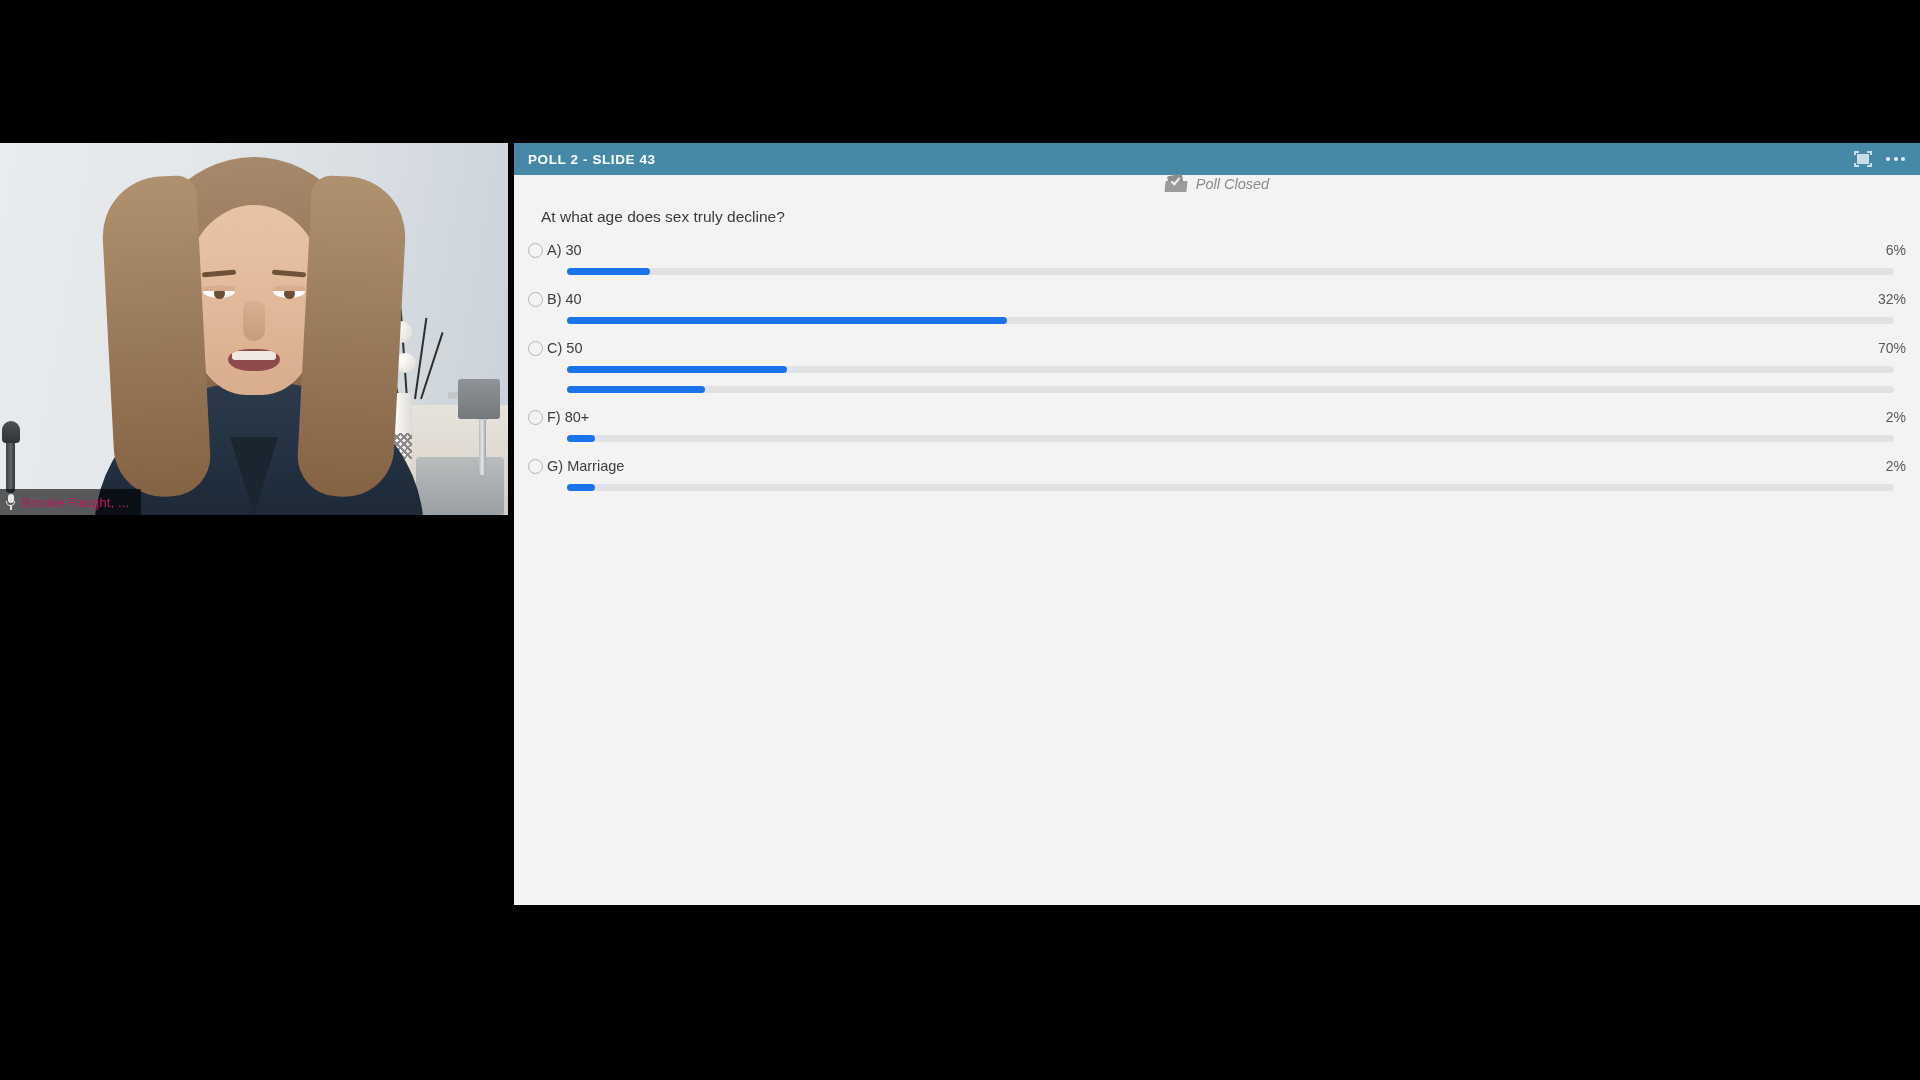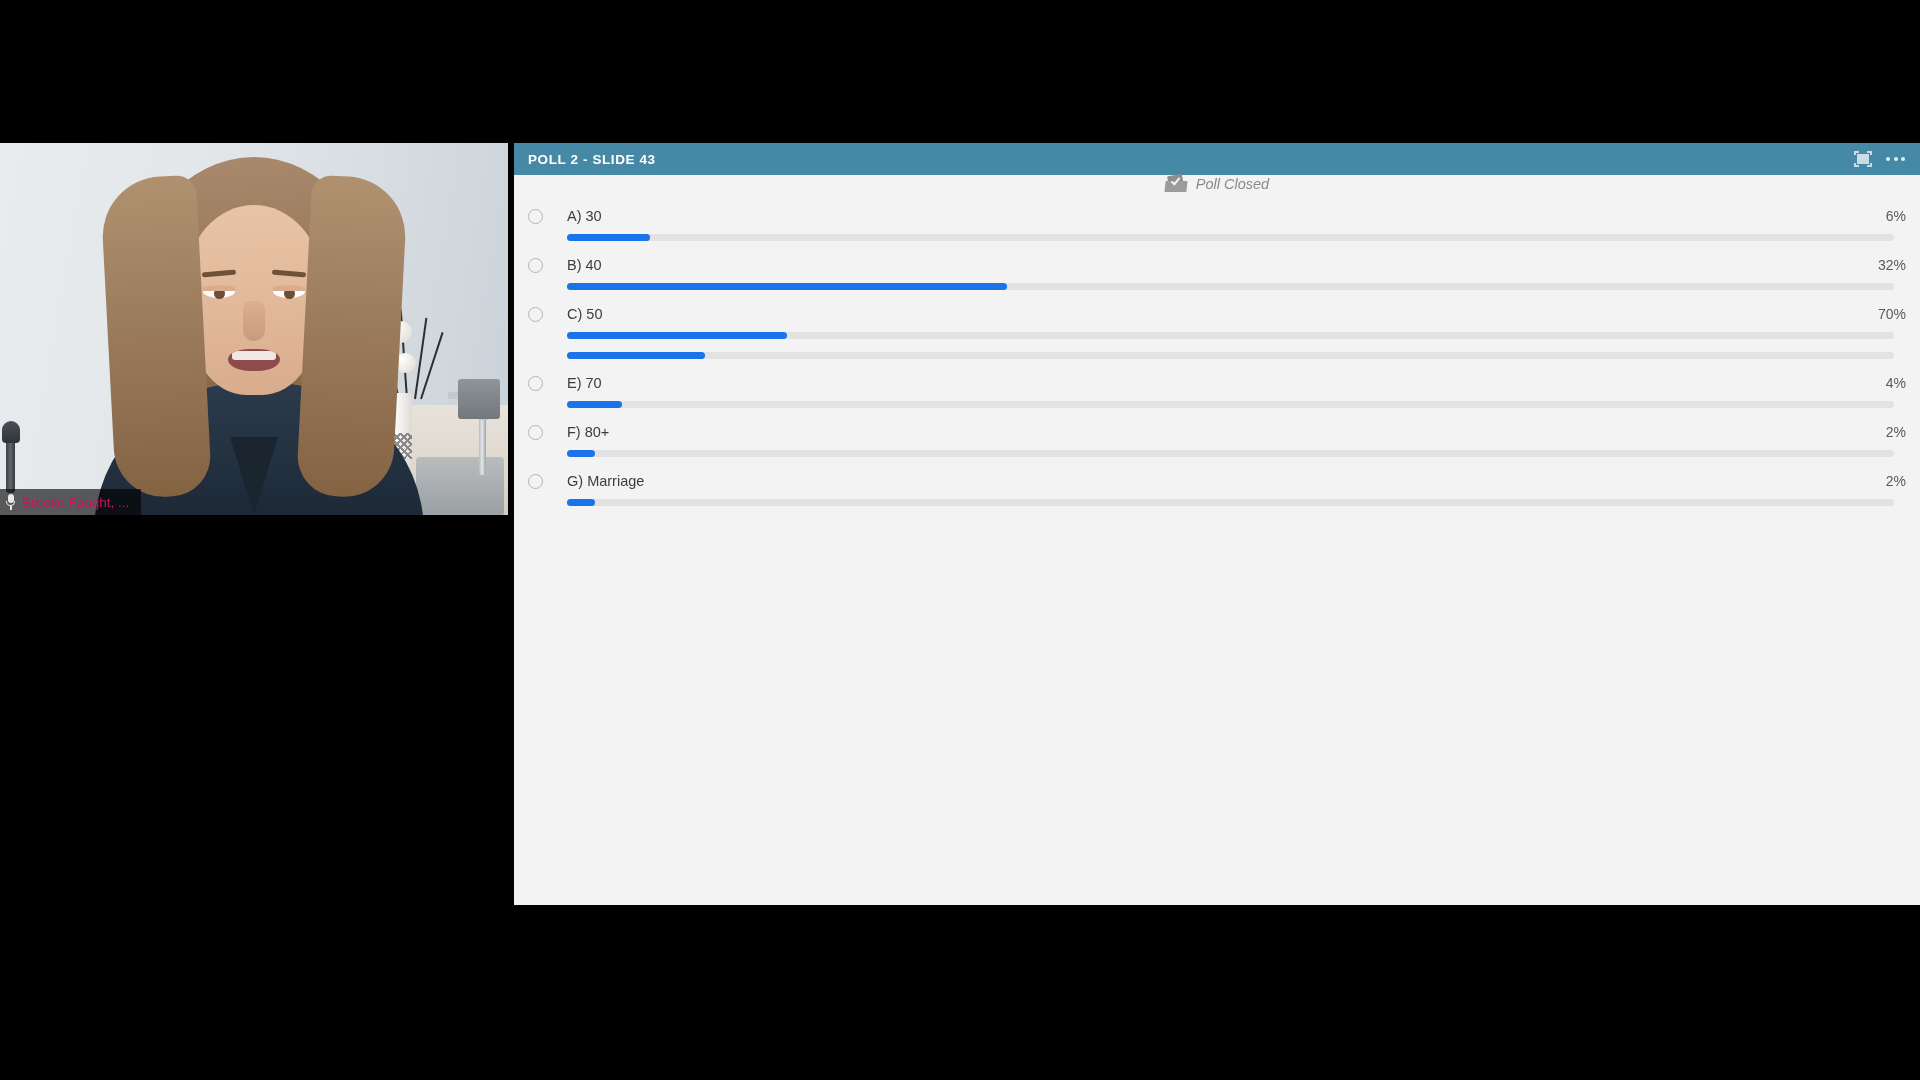--- a/index.html
+++ b/index.html
@@ -191,21 +191,21 @@
     margin-top: 16px; margin-left: 13px;
     color: #3b3b3b; font-size: 15.5px;
   }
 
   #options { margin-top: 8px; }
   .option { position: relative; margin-top: 13px; }
   .option-row {
     display: flex; align-items: center; justify-content: space-between;
     height: 22px;
   }
-  .option-left { display: flex; align-items: center; gap: 24px; }
+  .option-left { display: flex; align-items: center; gap: 4px; }
   .radio {
     width: 15px; height: 15px; border-radius: 50%;
     border: 1.4px solid #b4b4b4; background: #f3f3f3;
     flex: 0 0 auto; position: relative;
   }
   .radio.selected {
     background: #d2d2d2; border-color: #c6c6c6;
   }
   .radio.selected:after {
     content: ""; position: absolute; left: 4px; top: 4px;
@@ -307,20 +307,21 @@
 
       <div id="poll-status">
         <span class="ballot-icon">
           <span class="card"></span>
             <span class="env"></span>
             <span class="check"></span>
         </span>
         <span id="poll-status-label">Poll Closed</span>
       </div>
 
+      <div id="poll-question">At what age does sex truly decline?</div>
 
       <div id="options">
           <div class="option">
             <div class="option-row">
               <div class="option-left">
                 <span class="radio"></span>
                 <span class="option-label">A) 30</span>
               </div>
               <span class="option-pct">6%</span>
             </div>
@@ -348,32 +349,20 @@
               </div>
               <span class="option-pct">70%</span>
             </div>
             <div class="bar-track">
               <div class="bar-fill" style="width: 220.188px;"></div>
             </div>
           </div>
           <div class="option">
             <div class="bar-track">
               <div class="bar-fill" style="width: 137.617px;"></div>
-            </div>
-          </div>
-          <div class="option">
-            <div class="option-row">
-              <div class="option-left">
-                <span class="radio"></span>
-                <span class="option-label">E) 70</span>
-              </div>
-              <span class="option-pct">4%</span>
-            </div>
-            <div class="bar-track">
-              <div class="bar-fill" style="width: 55.0469px;"></div>
             </div>
           </div>
           <div class="option">
             <div class="option-row">
               <div class="option-left">
                 <span class="radio"></span>
                 <span class="option-label">F) 80+</span>
               </div>
               <span class="option-pct">2%</span>
             </div>

